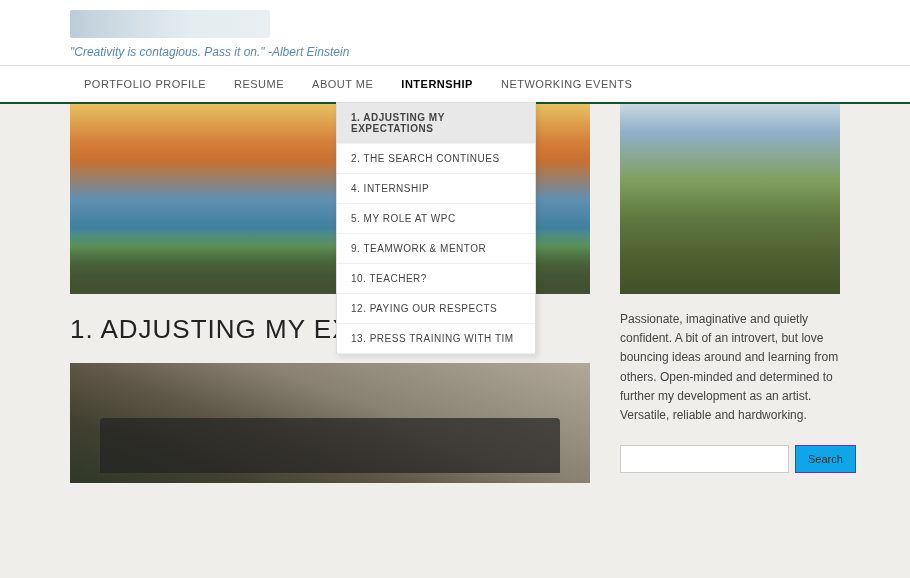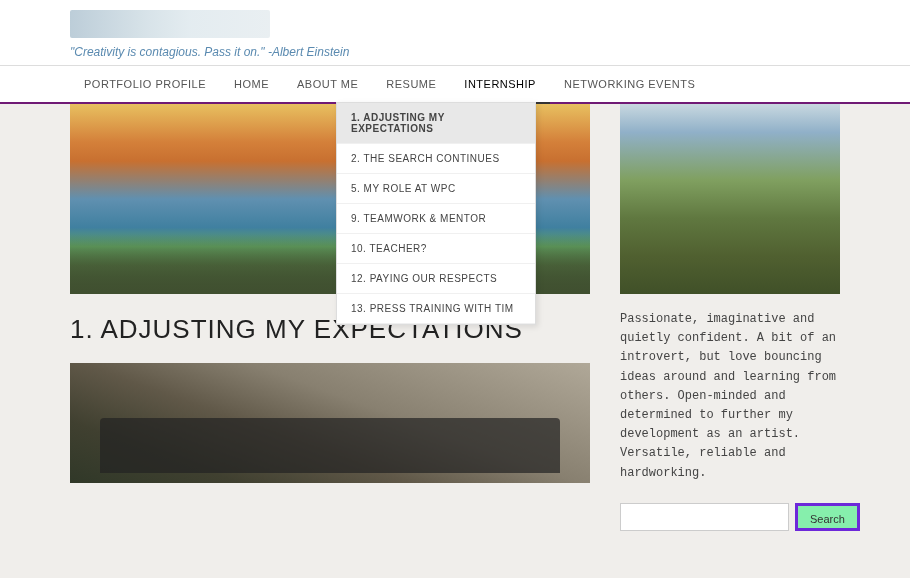--- a/index.html
+++ b/index.html
@@ -30,40 +30,40 @@
     .header-quote {
       color: #5a8ab0;
       font-size: 12px;
       font-style: italic;
       margin-bottom: 0;
     }
 
     
     .nav {
       background: #fff;
-      border-bottom: 2px solid #701a75;
+      border-bottom: 2px solid #14532d;
       padding: 0 70px;
       display: flex;
       align-items: stretch;
       position: relative;
     }
     .nav-item {
       padding: 12px 14px;
       font-size: 11px;
       color: #555;
       text-transform: uppercase;
       letter-spacing: 0.5px;
       cursor: pointer;
       white-space: nowrap;
       display: flex;
       align-items: center;
     }
     .nav-item.active {
       color: #000;
-      font-weight: normal;
+      font-weight: bold;
       border-bottom: 2px solid #333;
       margin-bottom: -2px;
     }
 
     
     .dropdown {
       position: absolute;
       top: 100%;
       left: 336px;
       background: #fff;
@@ -181,66 +181,65 @@
         #506030 80%, #405028 100%);
       position: relative;
     }
 
     
     .bio-text {
       font-size: 12px;
       line-height: 1.6;
       color: #444;
       margin-bottom: 20px;
-      font-family: Liberation Mono, monospace;
     }
 
     
     .search-area {
       display: flex;
       gap: 6px;
       align-items: center;
     }
     .search-input {
       flex: 1;
       height: 28px;
       border: 1px solid #ccc;
       padding: 0 6px;
       font-size: 12px;
       background: #fff;
     }
     .search-button {
       height: 28px;
       padding: 7px 12px;
-      background: #86efac;
-      border: 3px solid #6d28d9;
+      background: #0ea5e9;
+      border: 1px solid #6d28d9;
       font-size: 11px;
       cursor: pointer;
       color: #333;
     }
   </style>
 </head>
 <body>
 
 <div class="header">
   <span class="header-logo"></span>
   <span class="header-quote">"Creativity is contagious. Pass it on." -Albert Einstein</span>
 </div>
 
 <nav class="nav">
   <div class="nav-item">PORTFOLIO PROFILE</div>
-  <div class="nav-item">HOME</div>
+  <div class="nav-item">RESUME</div>
   <div class="nav-item">ABOUT ME</div>
-  <div class="nav-item">RESUME</div>
   <div class="nav-item active">INTERNSHIP</div>
   <div class="nav-item">NETWORKING EVENTS</div>
 
   <div class="dropdown">
     <div class="dropdown-item selected">1. ADJUSTING MY EXPECTATIONS</div>
     <div class="dropdown-item">2. THE SEARCH CONTINUES</div>
+    <div class="dropdown-item">4. INTERNSHIP</div>
     <div class="dropdown-item">5. MY ROLE AT WPC</div>
     <div class="dropdown-item">9. TEAMWORK &amp; MENTOR</div>
     <div class="dropdown-item">10. TEACHER?</div>
     <div class="dropdown-item">12. PAYING OUR RESPECTS</div>
     <div class="dropdown-item">13. PRESS TRAINING WITH TIM</div>
   </div>
 </nav>
 
 <div class="main">
 

